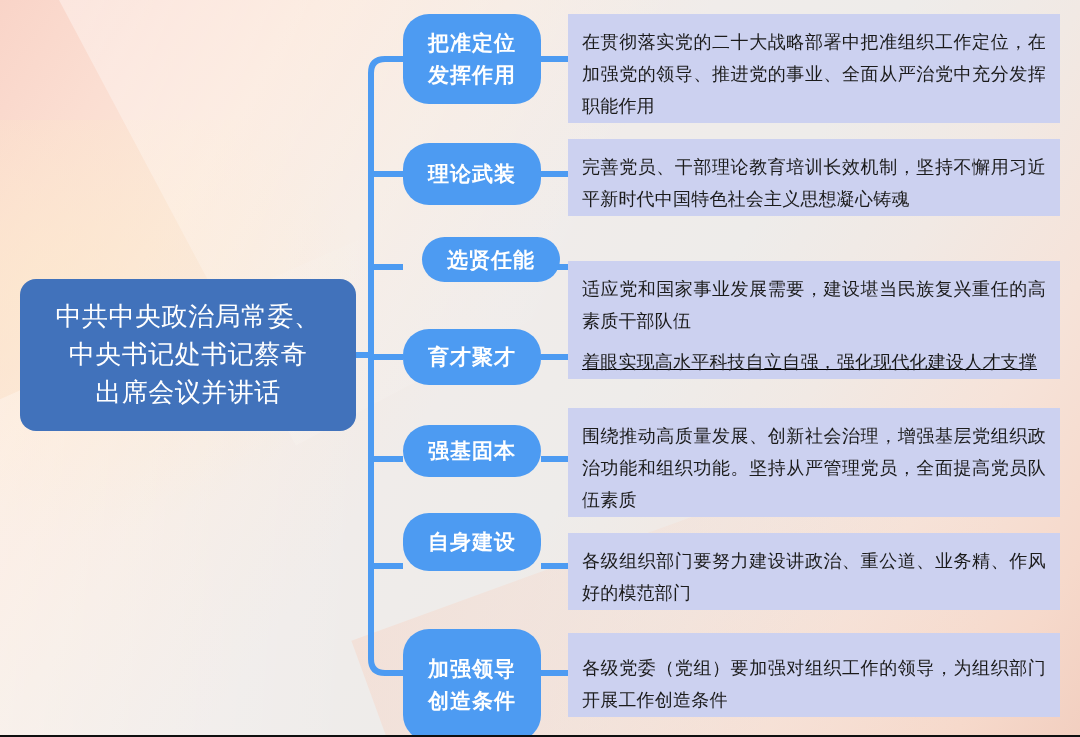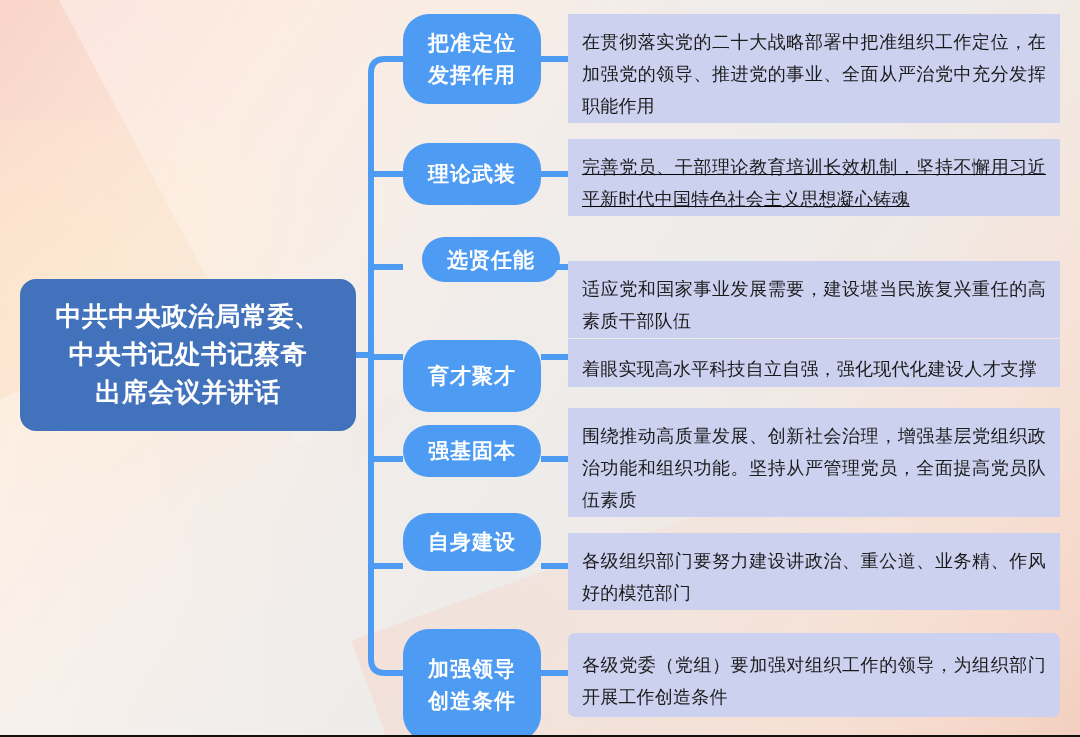--- a/index.html
+++ b/index.html
@@ -81,21 +81,20 @@
     top: 279px;
     width: 336px;
     height: 152px;
     background: #4172bb;
     border-radius: 16px;
     display: flex;
     align-items: center;
     justify-content: center;
     box-sizing: border-box;
     padding: 6px 14px;
-    font-weight: bold;
   }
   .root-label {
     color: #ffffff;
     font-size: 26px;
     line-height: 38px;
     text-align: center;
     letter-spacing: 0.5px;
     white-space: pre-line;
   }
 
@@ -125,21 +124,21 @@
     letter-spacing: 1px;
   }
   .branch-panel {
     position: absolute;
     left: 165px;
     width: 492px;
     background: #ccd1f0;
     box-sizing: border-box;
     padding: 12px 14px 1px 14px;
     display: flex;
-    align-items: center;
+    align-items: flex-end;
   }
   .branch-panel-text {
     color: #1b1b1b;
     font-size: 18px;
     line-height: 32px;
     text-align: justify;
     letter-spacing: 0.2px;
   }
 </style>
 </head>
@@ -184,37 +183,37 @@
 发挥作用</div>
         </div>
         <div class="branch-panel" style="top: 14px; min-height: 100px;">
           <div class="branch-panel-text">在贯彻落实党的二十大战略部署中把准组织工作定位，在加强党的领导、推进党的事业、全面从严治党中充分发挥职能作用</div>
         </div>
       </div>
       <div class="branch-row">
         <div class="branch-key" style="top: 143px; height: 62px; font-family: Liberation Serif, serif;">
           <div class="branch-key-label">理论武装</div>
         </div>
-        <div class="branch-panel" style="top: 139px; min-height: 70px; text-decoration: underline;">
+        <div class="branch-panel" style="top: 139px; min-height: 70px;">
           <div class="branch-panel-text">完善党员、干部理论教育培训长效机制，坚持不懈用习近平新时代中国特色社会主义思想凝心铸魂</div>
         </div>
       </div>
       <div class="branch-row">
         <div class="branch-key" style="top: 237px; height: 45px; margin-left: 19px;">
           <div class="branch-key-label">选贤任能</div>
         </div>
         <div class="branch-panel" style="top: 233px; min-height: 70px; margin-top: 28px;">
           <div class="branch-panel-text">适应党和国家事业发展需要，建设堪当民族复兴重任的高素质干部队伍</div>
         </div>
       </div>
       <div class="branch-row">
-        <div class="branch-key" style="top: 340px; height: 72px;">
+        <div class="branch-key" style="top: 329px; height: 56px;">
           <div class="branch-key-label">育才聚才</div>
         </div>
-        <div class="branch-panel" style="top: 339px; min-height: 48px;">
+        <div class="branch-panel" style="top: 331px; min-height: 48px; text-decoration: underline;">
           <div class="branch-panel-text">着眼实现高水平科技自立自强，强化现代化建设人才支撑</div>
         </div>
       </div>
       <div class="branch-row">
         <div class="branch-key" style="top: 425px; height: 52px;">
           <div class="branch-key-label">强基固本</div>
         </div>
         <div class="branch-panel" style="top: 408px; min-height: 102px;">
           <div class="branch-panel-text">围绕推动高质量发展、创新社会治理，增强基层党组织政治功能和组织功能。坚持从严管理党员，全面提高党员队伍素质</div>
         </div>
@@ -225,20 +224,20 @@
         </div>
         <div class="branch-panel" style="top: 533px; min-height: 70px;">
           <div class="branch-panel-text">各级组织部门要努力建设讲政治、重公道、业务精、作风好的模范部门</div>
         </div>
       </div>
       <div class="branch-row">
         <div class="branch-key" style="top: 629px; height: 112px;">
           <div class="branch-key-label">加强领导
 创造条件</div>
         </div>
-        <div class="branch-panel" style="top: 633px; min-height: 84px; border-radius: 7px;">
+        <div class="branch-panel" style="top: 633px; min-height: 84px;">
           <div class="branch-panel-text">各级党委（党组）要加强对组织工作的领导，为组织部门开展工作创造条件</div>
         </div>
       </div>
     </div>
 
   <div class="bottom-rule"></div>
 </div>
 
 </body></html>

